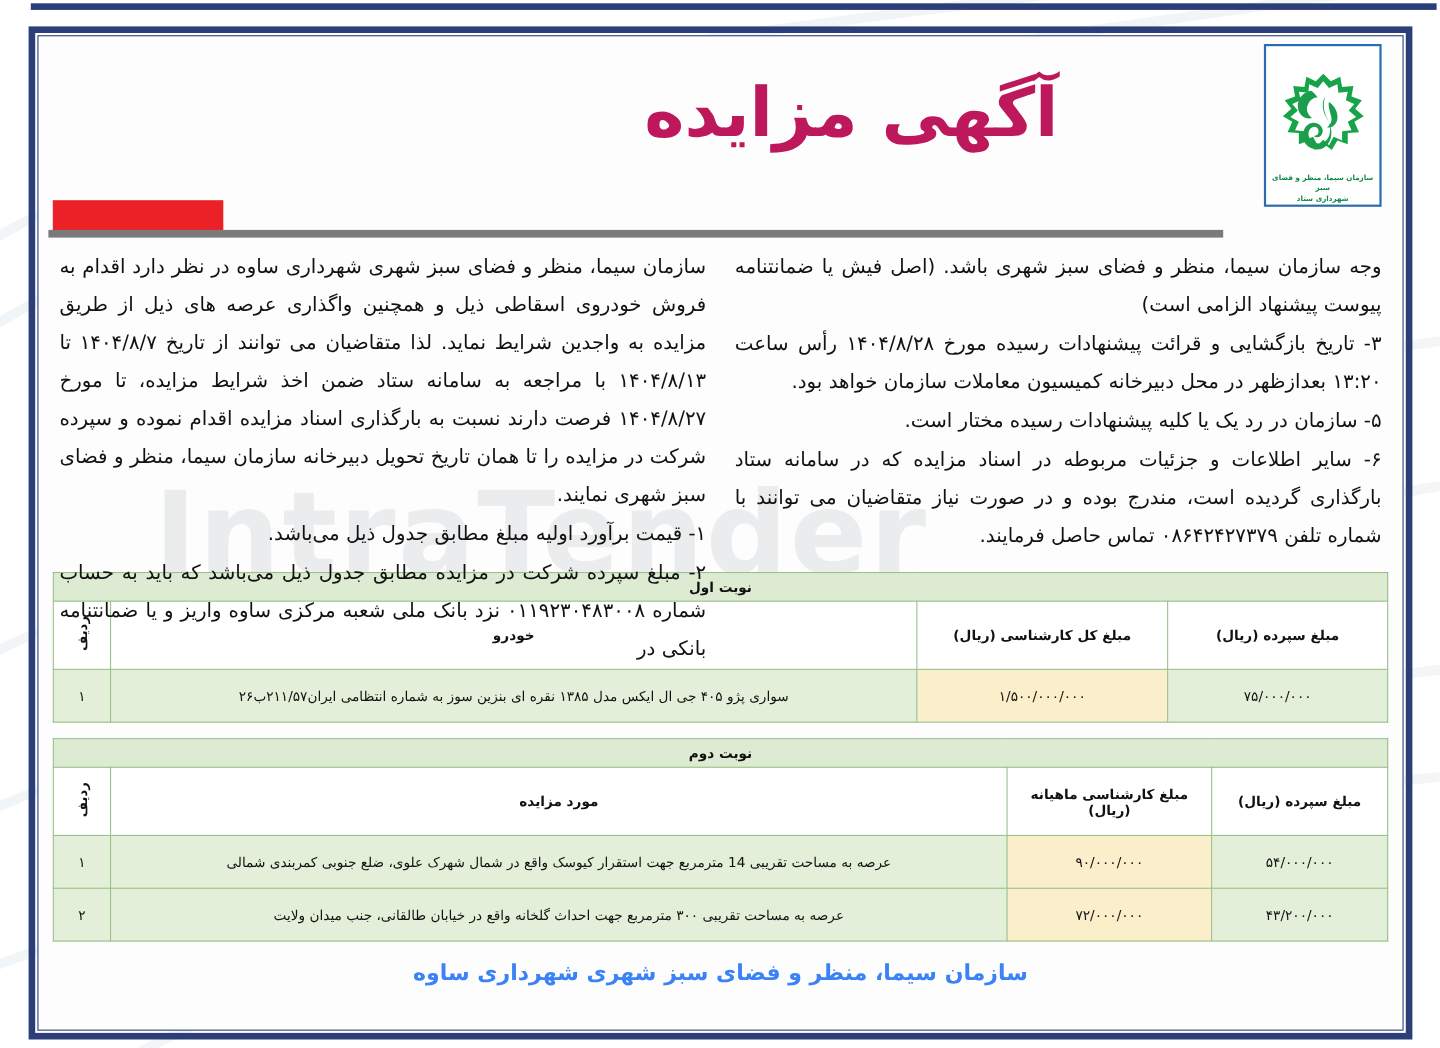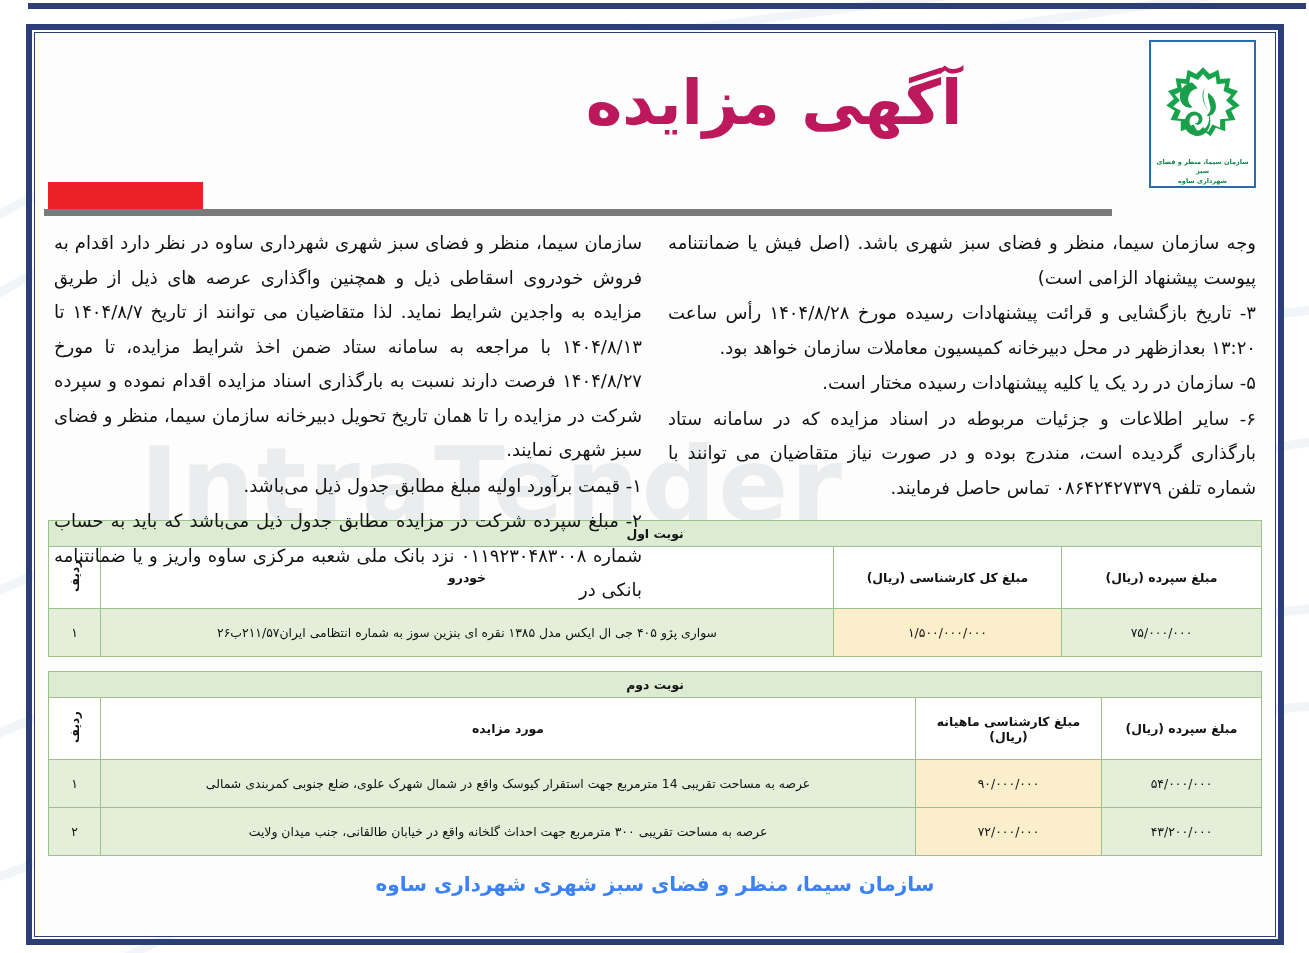--- a/index.html
+++ b/index.html
@@ -265,21 +265,21 @@
                      C56 83, 48 88, 40 86 C31 84, 26 75, 29 67 C31 60, 38 56, 44 59
                      C49 61, 51 67, 48 71 C46 74, 42 74, 40 72 C43 72, 45 70, 45 67
                      C45 63, 41 61, 38 63 C34 65, 33 71, 36 75 C40 81, 48 82, 53 77
                      C59 71, 58 61, 54 53 C51 47, 49 39, 52 30 Z"></path>
             <path d="M56 36 C62 40, 66 47, 65 54 C64 60, 59 64, 54 63
                      C58 60, 60 55, 58 50 C57 45, 55 40, 56 36 Z"></path>
           </g>
         </svg>
         <div class="logo-caption">
           <div>سازمان سیما، منظر و فضای سبز</div>
-          <div>شهرداری ساوه</div>
+          <div>شهرداری ستاد</div>
         </div>
       </div>
 
       <div class="main-title">آگهی مزایده</div>
 
       <div class="red-block"></div>
       <div class="gray-bar"></div>
     </div>
 
     <div class="body-cols">

